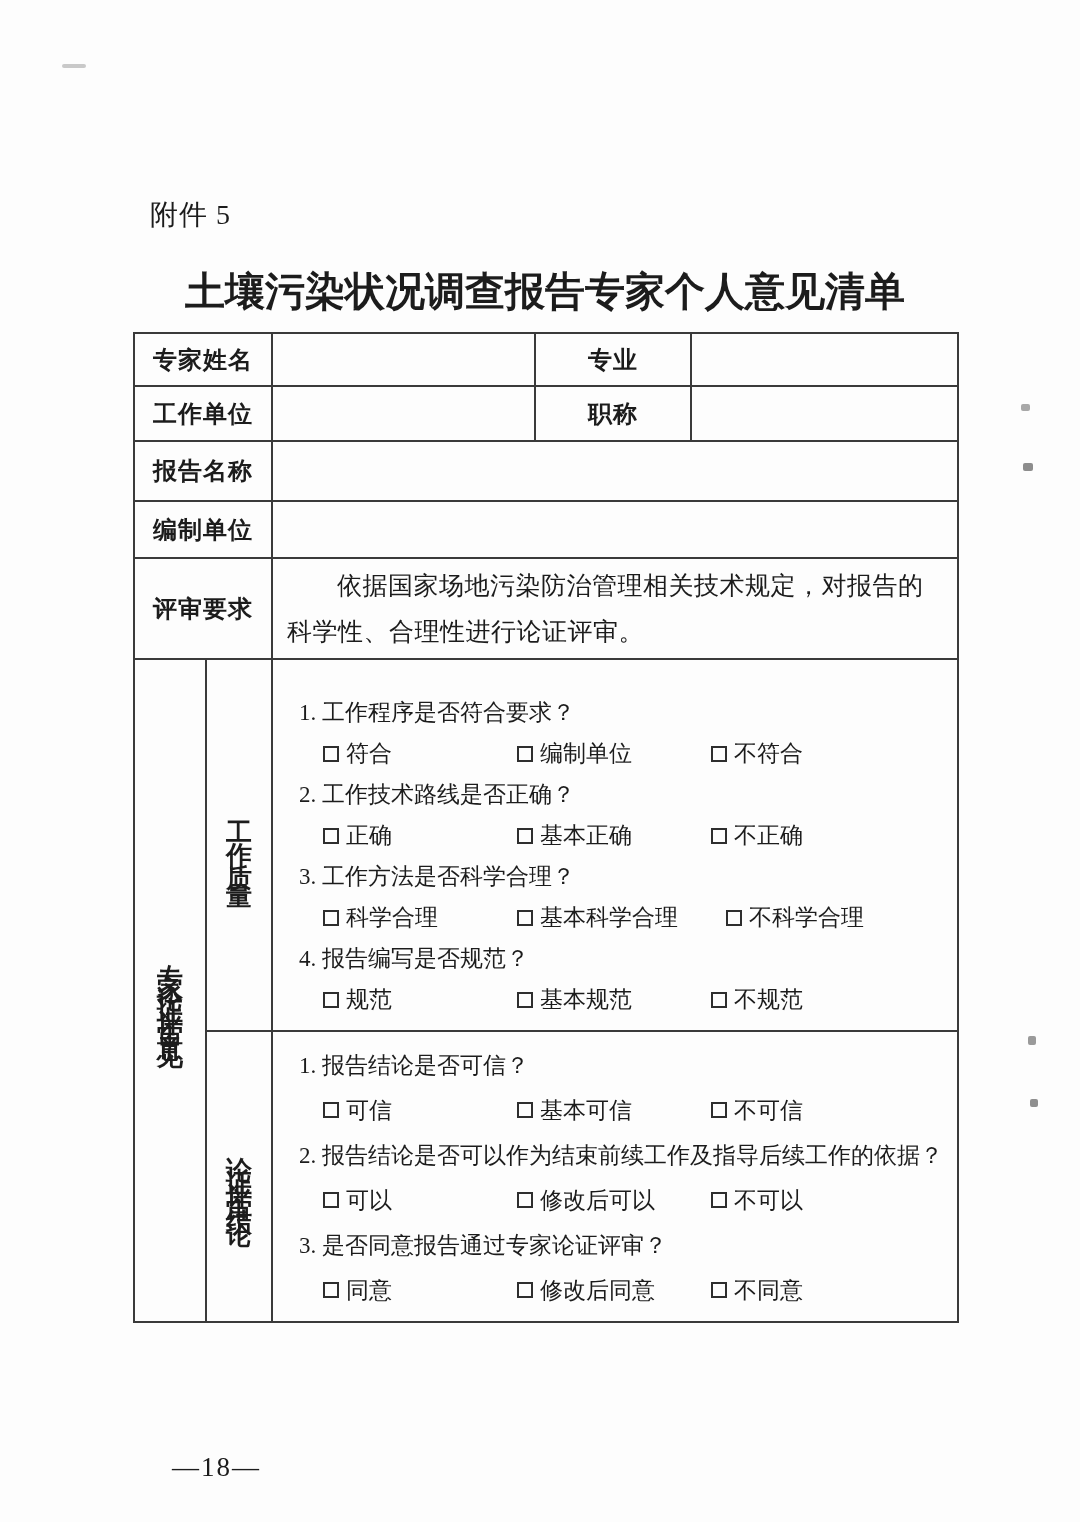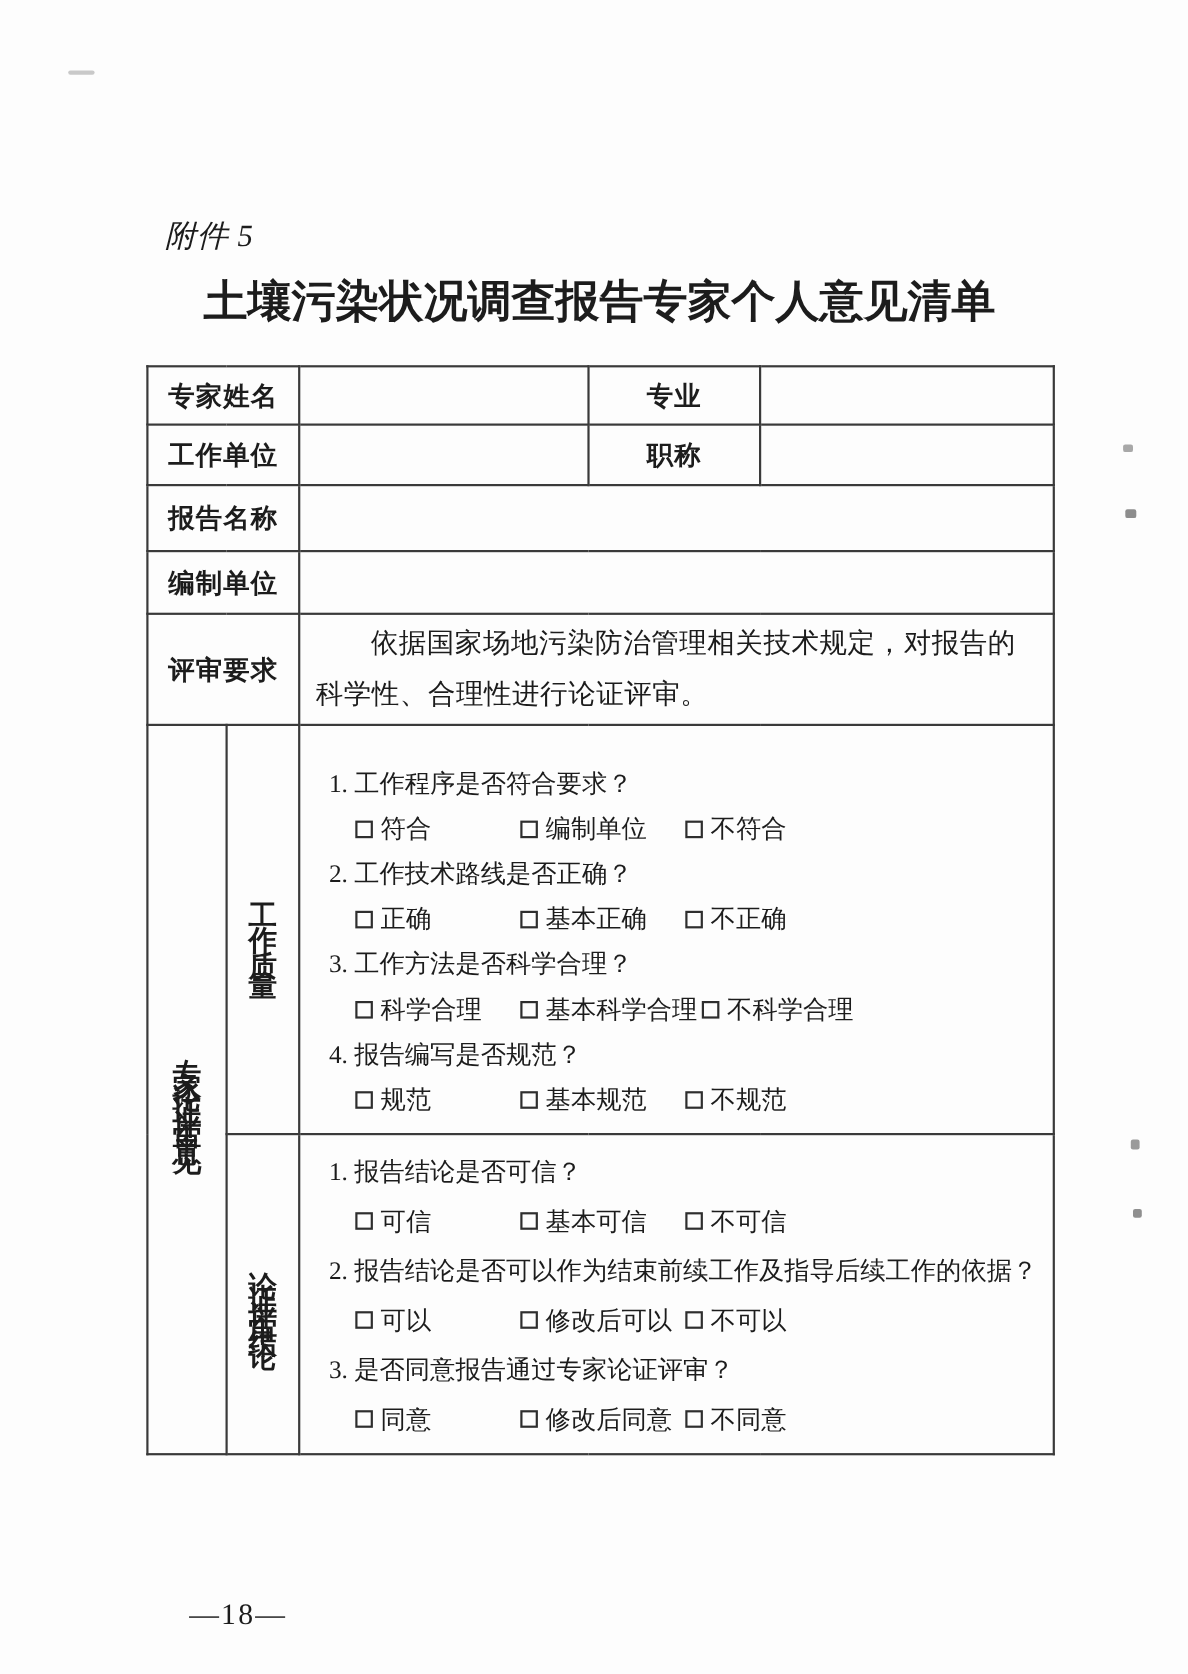--- a/index.html
+++ b/index.html
@@ -13,27 +13,26 @@
     color: #1c1c1c;
     font-family: "Liberation Serif", "DejaVu Serif", serif;
     overflow: hidden;
   }
   .attachment {
     position: absolute;
     left: 150px;
     top: 196px;
     font-size: 28px;
     letter-spacing: 1px;
-    font-style: italic;
   }
   .title {
     position: absolute;
     left: 133px;
     width: 824px;
-    top: 246px;
+    top: 264px;
     text-align: center;
     font-size: 40px;
     font-weight: 700;
     letter-spacing: 0;
     white-space: nowrap;
   }
   table.form {
     position: absolute;
     left: 133px;
     top: 332px;
@@ -82,21 +81,21 @@
   td.content.quality { padding-top: 28px; padding-bottom: 6px; margin-top: 12px; }
   td.content.conclusion { padding-top: 10px; padding-bottom: 8px; }
   .qline, .oline {
     display: flex;
     align-items: center;
     font-size: 23px;
     white-space: nowrap;
   }
   .quality .qline, .quality .oline { height: 41px; }
   .conclusion .qline, .conclusion .oline { height: 45px; }
-  .oline { padding-left: 24px; }
+  .oline { padding-left: 24px; gap: 44px; }
   .option {
     display: inline-flex;
     align-items: center;
     min-width: 146px;
     margin-right: 4px;
   }
   .cb {
     display: inline-block;
     width: 16px;
     height: 16px;

